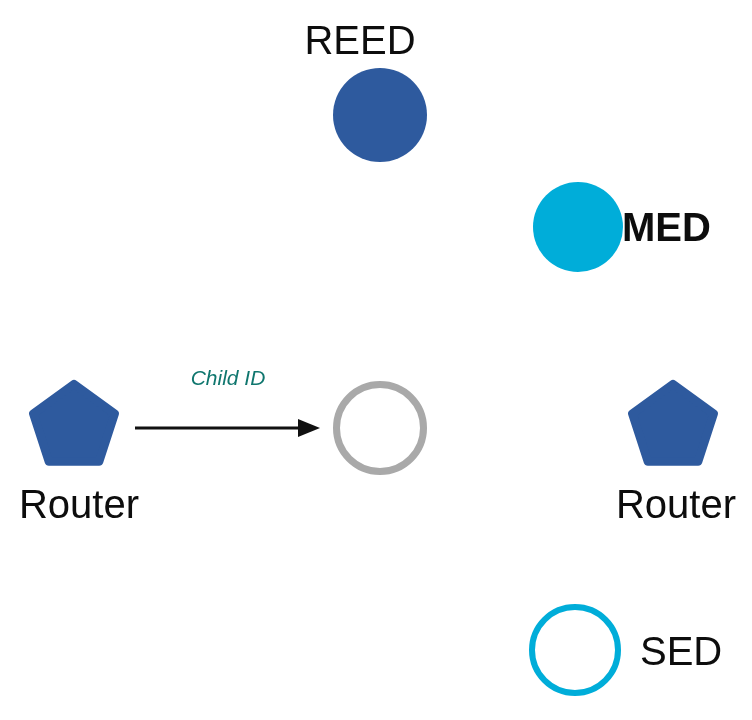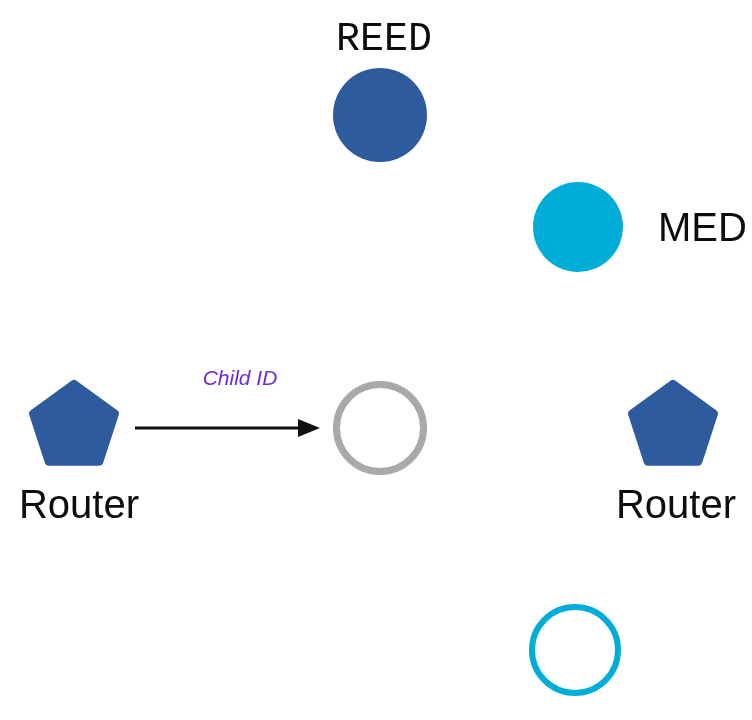--- a/index.html
+++ b/index.html
@@ -51,38 +51,38 @@
     width: 92px; height: 92px;
     background: #ffffff;
     border: 6px solid #00ADD9;
   }
   .pentagon {
     position: absolute;
     width: 94px; height: 92px;
   }
   .pentagon-left  { left: 27px;  top: 377px; }
   .pentagon-right { left: 626px; top: 377px; }
-  .label-reed { left: 384px; top: 20px; font-family: Liberation Mono, monospace; }
-  .label-med  { left: 658px; top: 207px; }
+  .label-reed { left: 360px; top: 20px; }
+  .label-med  { left: 622px; top: 207px; font-weight: bold; }
   .label-router-left  { left: 79px;  top: 484px; }
   .label-router-right { left: 676px; top: 484px; }
   .label-sed  { left: 640px; top: 631px; }
   .edge-arrow {
     position: absolute;
     left: 128px; top: 408px;
     width: 200px; height: 40px;
   }
   .edge-label {
     position: absolute;
-    left: 240px; top: 365px;
+    left: 228px; top: 365px;
     transform: translateX(-50%);
     font-style: italic;
     font-size: 21px;
     line-height: 26px;
-    color: #6d28d9;
+    color: #0f766e;
     text-align: right;
     white-space: nowrap;
   }
 </style>
 </head>
 <body>
 
 <div class="canvas">
 
   <div class="node-label label-center label-reed">REED</div>
@@ -105,14 +105,15 @@
   </svg>
 
   <div class="circle circle-joiner"></div>
 
   <svg class="pentagon pentagon-right" viewBox="-5 -6 110 103">
     <polygon points="50,0 97.6,34.6 79.4,90.5 20.6,90.5 2.4,34.6" stroke-width="10" stroke-linejoin="round" stroke="#2E5A9E" fill="#2E5A9E"></polygon>
   </svg>
   <div class="node-label label-center label-router-right">Router</div>
 
   <div class="circle circle-sed"></div>
+  <div class="node-label label-sed">SED</div>
 
 </div>
 
 </body></html>

